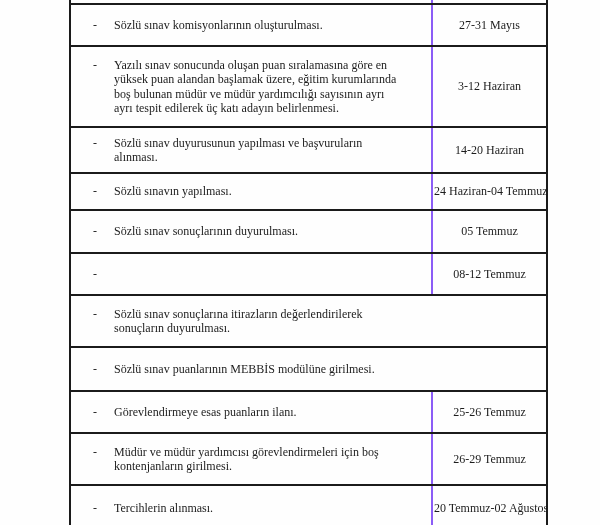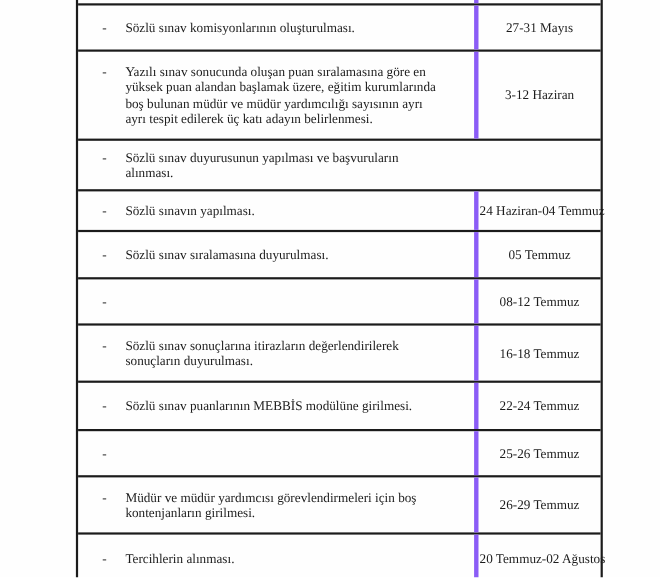--- a/index.html
+++ b/index.html
@@ -56,21 +56,21 @@
     line-height: 1.18;
   }
   .desc-text {
     flex: 1;
     font-size: 12px;
     line-height: 1.18;
     padding-right: 34px;
   }
   .cell.date {
     flex: 1;
-    border-left: 4px solid #8b5cf6;
+    border-left: 2px solid #8b5cf6;
     display: flex;
     align-items: center;
     justify-content: center;
     text-align: center;
     padding: 0 1px;
   }
   .date-text {
     font-size: 12px;
     line-height: 1.18;
     white-space: nowrap;
@@ -111,39 +111,42 @@
     </div>
   </div>
 
   <div class="row" style="height: 44px;">
     <div class="cell desc">
       <div class="desc-inner">
         <span class="dash">-</span>
         <span class="desc-text">Sözlü sınav duyurusunun yapılması ve başvuruların alınması.</span>
       </div>
     </div>
+    <div class="cell date">
+      <span class="date-text">14-20 Haziran</span>
+    </div>
   </div>
 
   <div class="row" style="height: 35px;">
     <div class="cell desc">
       <div class="desc-inner">
         <span class="dash">-</span>
         <span class="desc-text">Sözlü sınavın yapılması.</span>
       </div>
     </div>
     <div class="cell date">
       <span class="date-text">24 Haziran-04 Temmuz</span>
     </div>
   </div>
 
   <div class="row" style="height: 41px;">
     <div class="cell desc">
       <div class="desc-inner">
         <span class="dash">-</span>
-        <span class="desc-text">Sözlü sınav sıralamasına duyurulması.</span>
+        <span class="desc-text">Sözlü sınav sonuçlarının duyurulması.</span>
       </div>
     </div>
     <div class="cell date">
       <span class="date-text">05 Temmuz</span>
     </div>
   </div>
 
   <div class="row" style="height: 40px;">
     <div class="cell desc">
       <div class="desc-inner">
@@ -155,41 +158,36 @@
     </div>
   </div>
 
   <div class="row" style="height: 50px;">
     <div class="cell desc">
       <div class="desc-inner">
         <span class="dash">-</span>
         <span class="desc-text">Sözlü sınav sonuçlarına itirazların değerlendirilerek sonuçların duyurulması.</span>
       </div>
     </div>
-    <div class="cell date">
-      <span class="date-text">16-18 Temmuz</span>
-    </div>
   </div>
 
   <div class="row" style="height: 42px;">
     <div class="cell desc">
       <div class="desc-inner">
         <span class="dash">-</span>
         <span class="desc-text">Sözlü sınav puanlarının MEBBİS modülüne girilmesi.</span>
       </div>
     </div>
-    <div class="cell date">
-      <span class="date-text">22-24 Temmuz</span>
-    </div>
   </div>
 
   <div class="row" style="height: 40px;">
     <div class="cell desc">
       <div class="desc-inner">
         <span class="dash">-</span>
+        <span class="desc-text">Görevlendirmeye esas puanların ilanı.</span>
       </div>
     </div>
     <div class="cell date">
       <span class="date-text">25-26 Temmuz</span>
     </div>
   </div>
 
   <div class="row" style="height: 50px;">
     <div class="cell desc">
       <div class="desc-inner">

